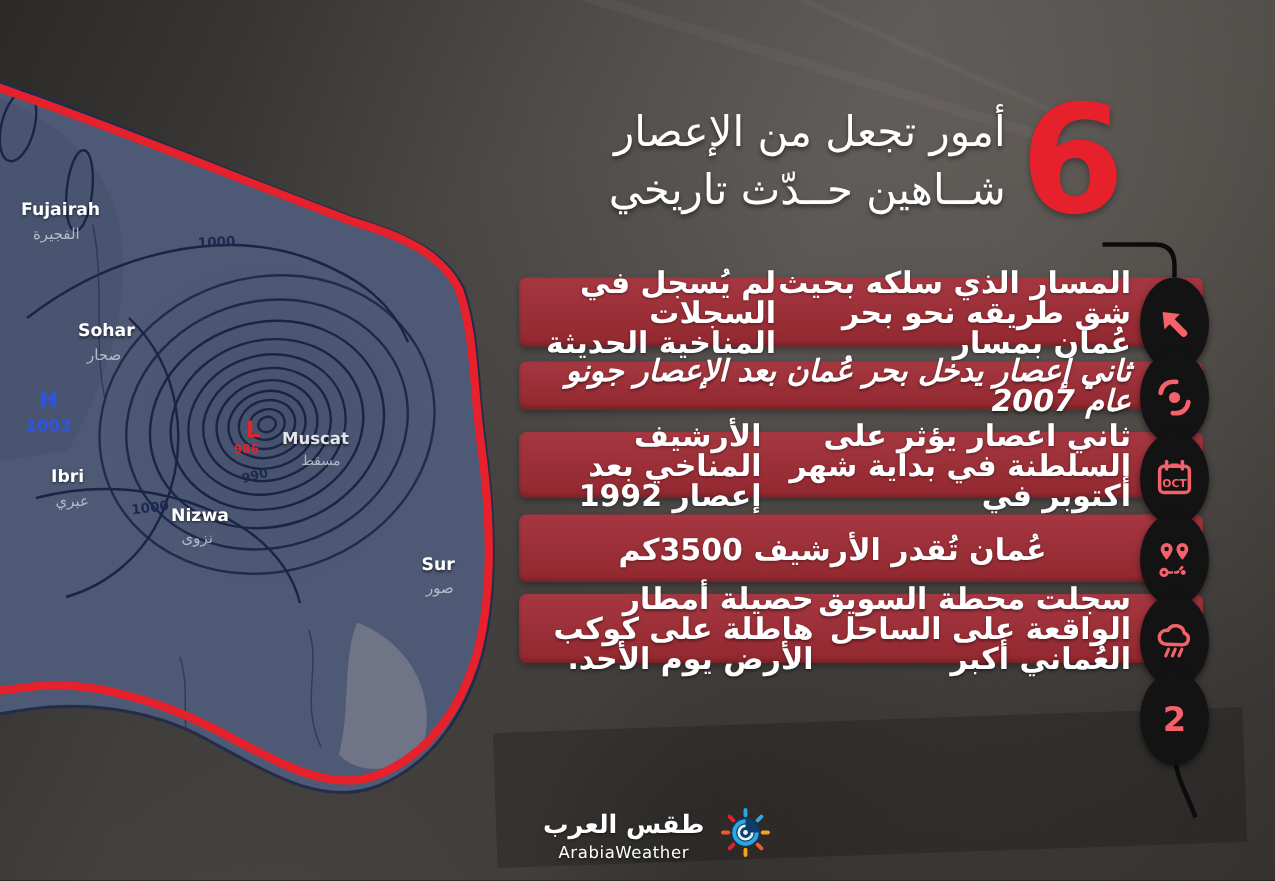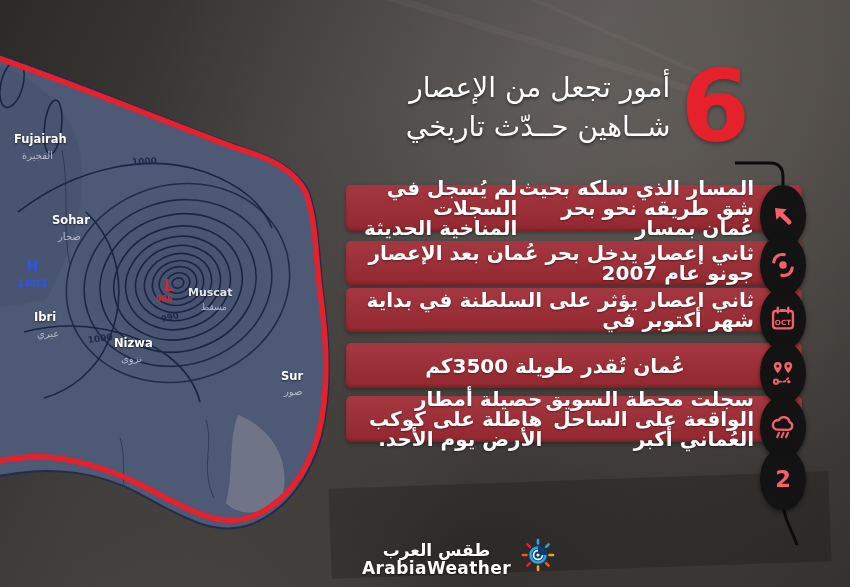--- a/index.html
+++ b/index.html
@@ -39,41 +39,41 @@
     border-radius:5px;
     display:flex;flex-direction:row;justify-content:center;
     direction:rtl;text-align:right;
     padding:2px 48px 2px 10px;
     color:#fff;font-weight:700;font-size:20px;line-height:20px;
     text-shadow:0 1px 2px rgba(0,0,0,.4);
     box-shadow:inset 0 -2px 3px rgba(0,0,0,.18), 0 2px 4px rgba(0,0,0,.3);
     align-items:center;
   }
   .b1{top:185px;height:46px;}
-  .b2{top:241px;height:44px;}
+  .b2{top:241px;height:32px;font-style:italic;}
   .b3{top:288px;height:44px;}
   .b4{top:343px;height:45px;}
   .b5{top:396px;height:46px;}
   .b6{top:449px;height:45px;}
 
   .icon-circle{
     position:absolute;left:760px;width:46px;height:62px;border-radius:50%;
     background:#131313;display:flex;align-items:center;justify-content:center;
     box-shadow:0 2px 4px rgba(0,0,0,.5);
   }
   .i1{top:185px;}.i2{top:234px;}.i3{top:288px;}.i4{top:342px;}.i5{top:396px;}.i6{top:448px;}
   .icon-circle svg{display:block;}
 
   .logo{
     position:absolute;left:362px;bottom:10px;
     display:flex;align-items:center;gap:9px;
   }
   .logo .logo-text{display:flex;flex-direction:column;align-items:center;}
   .logo .logo-ar{color:#fff;font-weight:700;font-size:17px;line-height:22px;text-shadow:0 1px 2px rgba(0,0,0,.5);}
-  .logo .logo-en{color:#fff;font-weight:700;font-size:17px;letter-spacing:.4px;line-height:15px;text-shadow:0 1px 2px rgba(0,0,0,.5);}
+  .logo .logo-en{color:#fff;font-weight:400;font-size:11px;letter-spacing:.4px;line-height:15px;text-shadow:0 1px 2px rgba(0,0,0,.5);}
 </style>
 </head>
 <body>
 
 <div class="stage">
 
   <div class="streak s1"></div>
   <div class="streak s2"></div>
   <div class="streak s3"></div>
 
@@ -171,23 +171,24 @@
 
   <div class="banner b1">
     <div>المسار الذي سلكه بحيث شق طريقه نحو بحر عُمان بمسار</div>
     <div>لم يُسجل في السجلات المناخية الحديثة</div>
   </div>
   <div class="banner b2">
     <div>ثاني إعصار يدخل بحر عُمان بعد الإعصار جونو عام 2007</div>
   </div>
   <div class="banner b3">
     <div>ثاني اعصار يؤثر على السلطنة في بداية شهر أكتوبر في</div>
+    <div>الأرشيف المناخي بعد إعصار 1992</div>
   </div>
   <div class="banner b4">
-    <div>عُمان تُقدر طويلة 3500كم</div>
+    <div>عُمان تُقدر الأرشيف 3500كم</div>
   </div>
   <div class="banner b5">
     <div>سجلت محطة السويق الواقعة على الساحل العُماني أكبر</div>
     <div>حصيلة أمطار هاطلة على كوكب الأرض يوم الأحد.</div>
   </div>
 
   <div class="icon-circle i1">
     <svg width="27" height="27" viewBox="0 0 24 24">
       <line x1="17" y1="17" x2="10.5" y2="10.5" stroke="#f4616b" stroke-width="4.2" stroke-linecap="round"></line>
       <polygon points="4.5,4.5 14.8,5.6 5.6,14.8" fill="#f4616b"></polygon>

